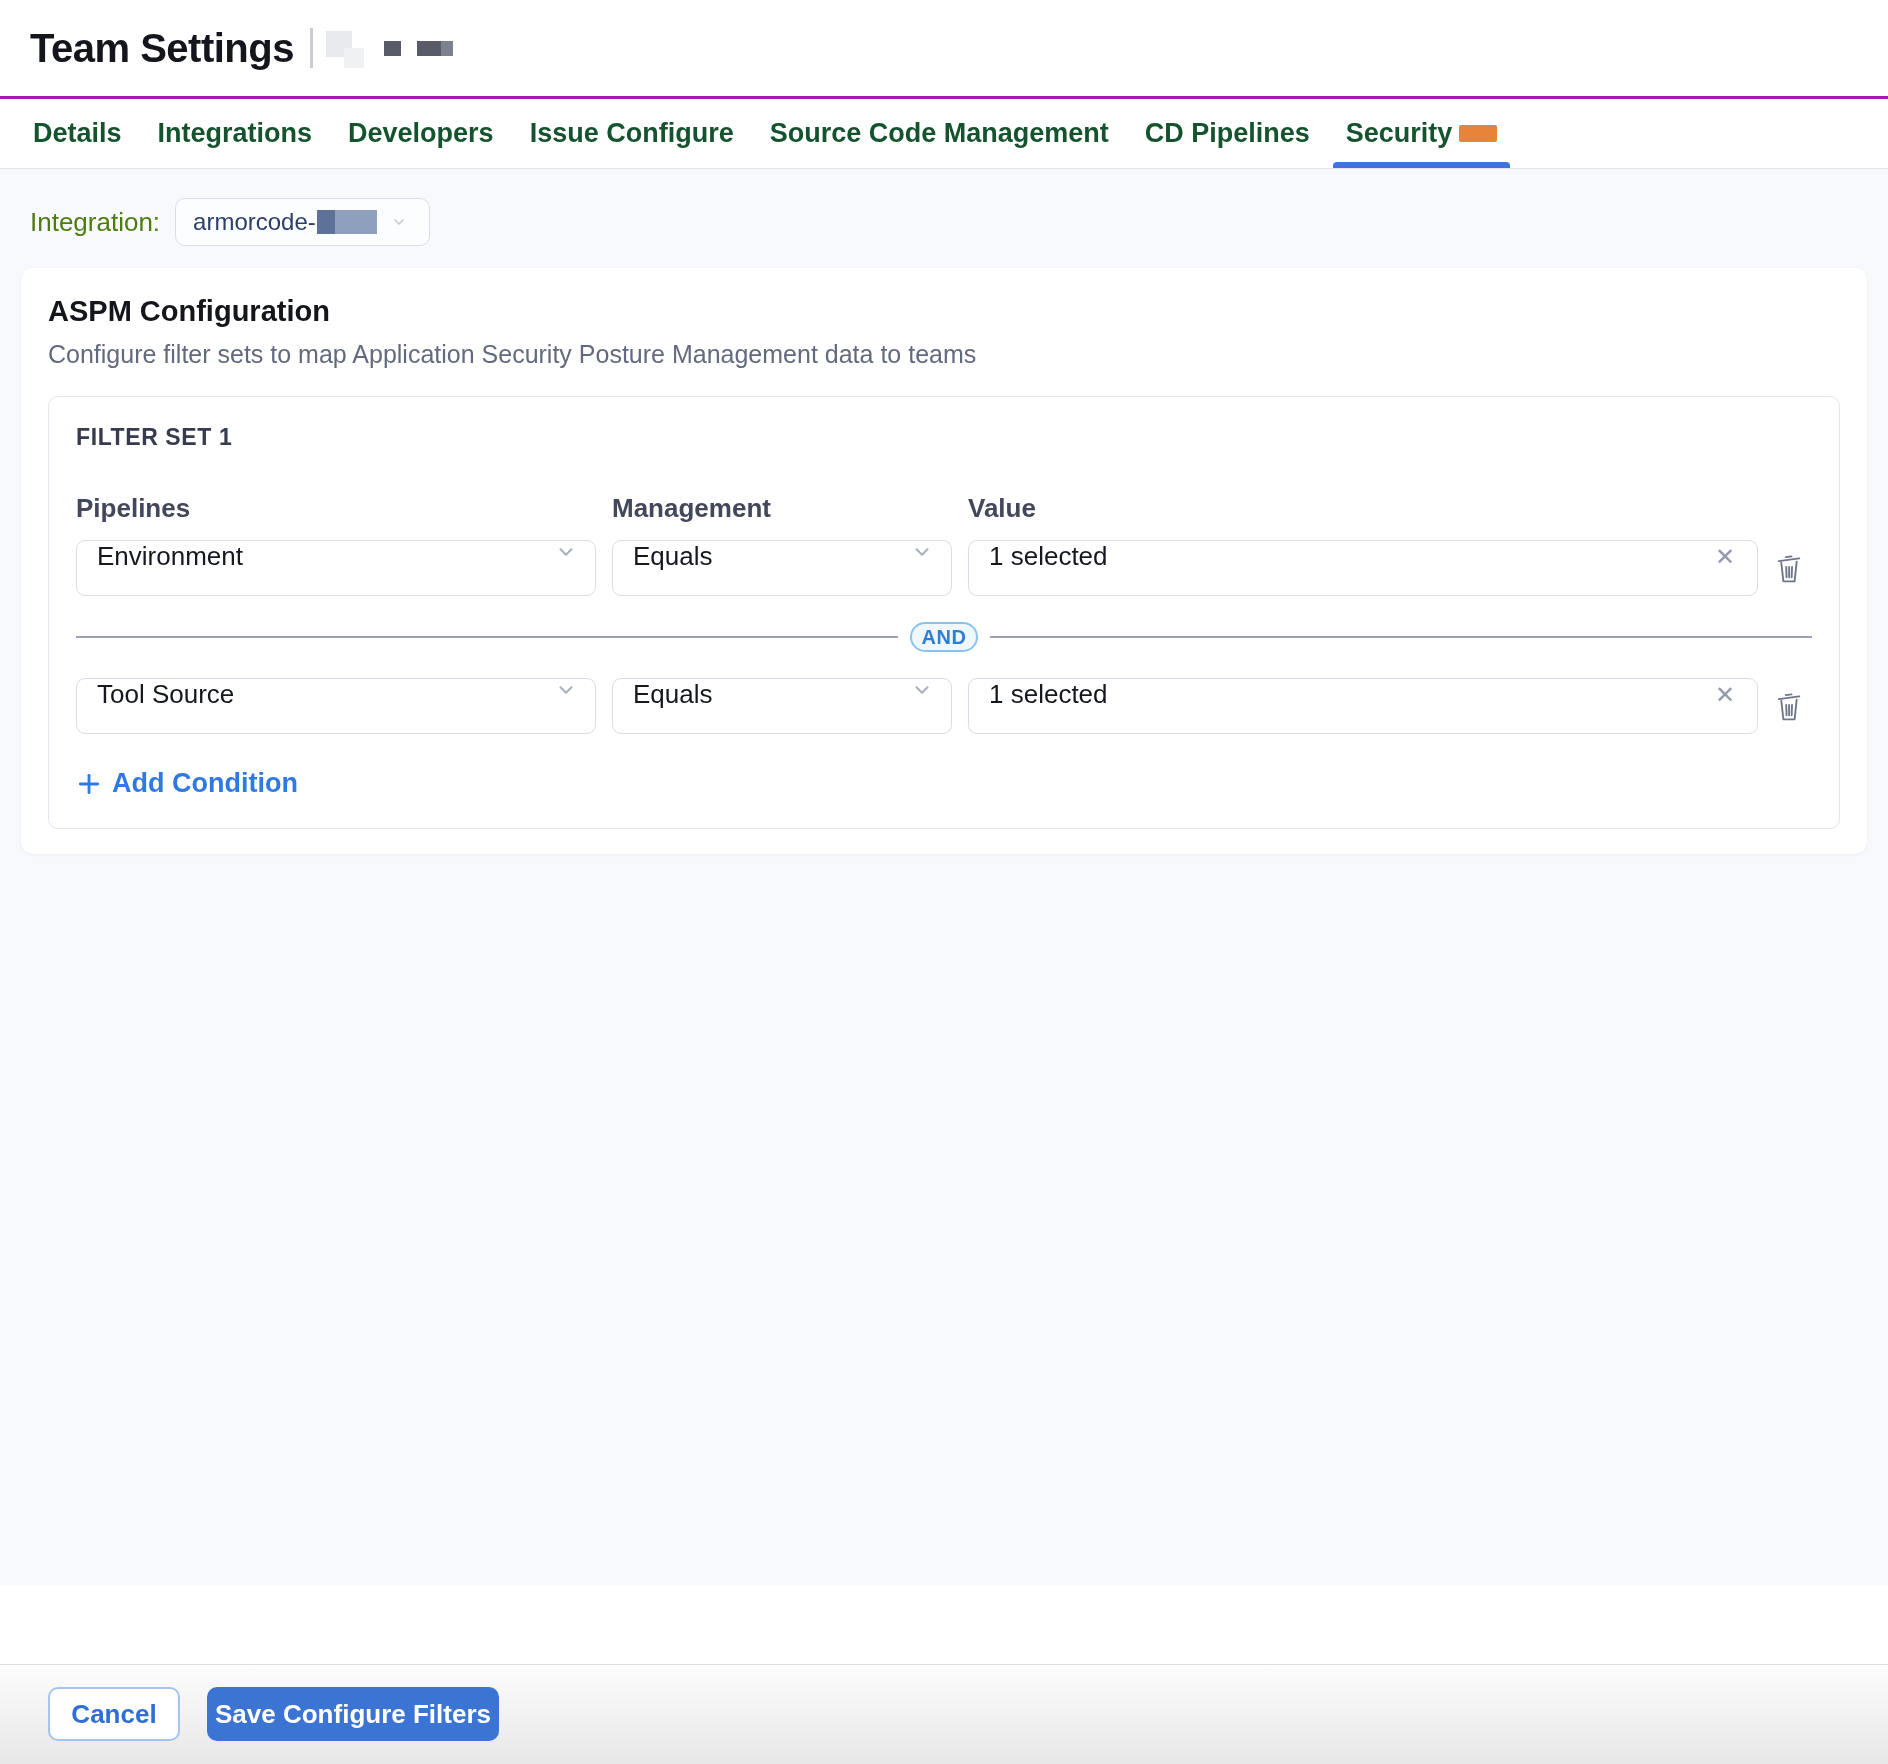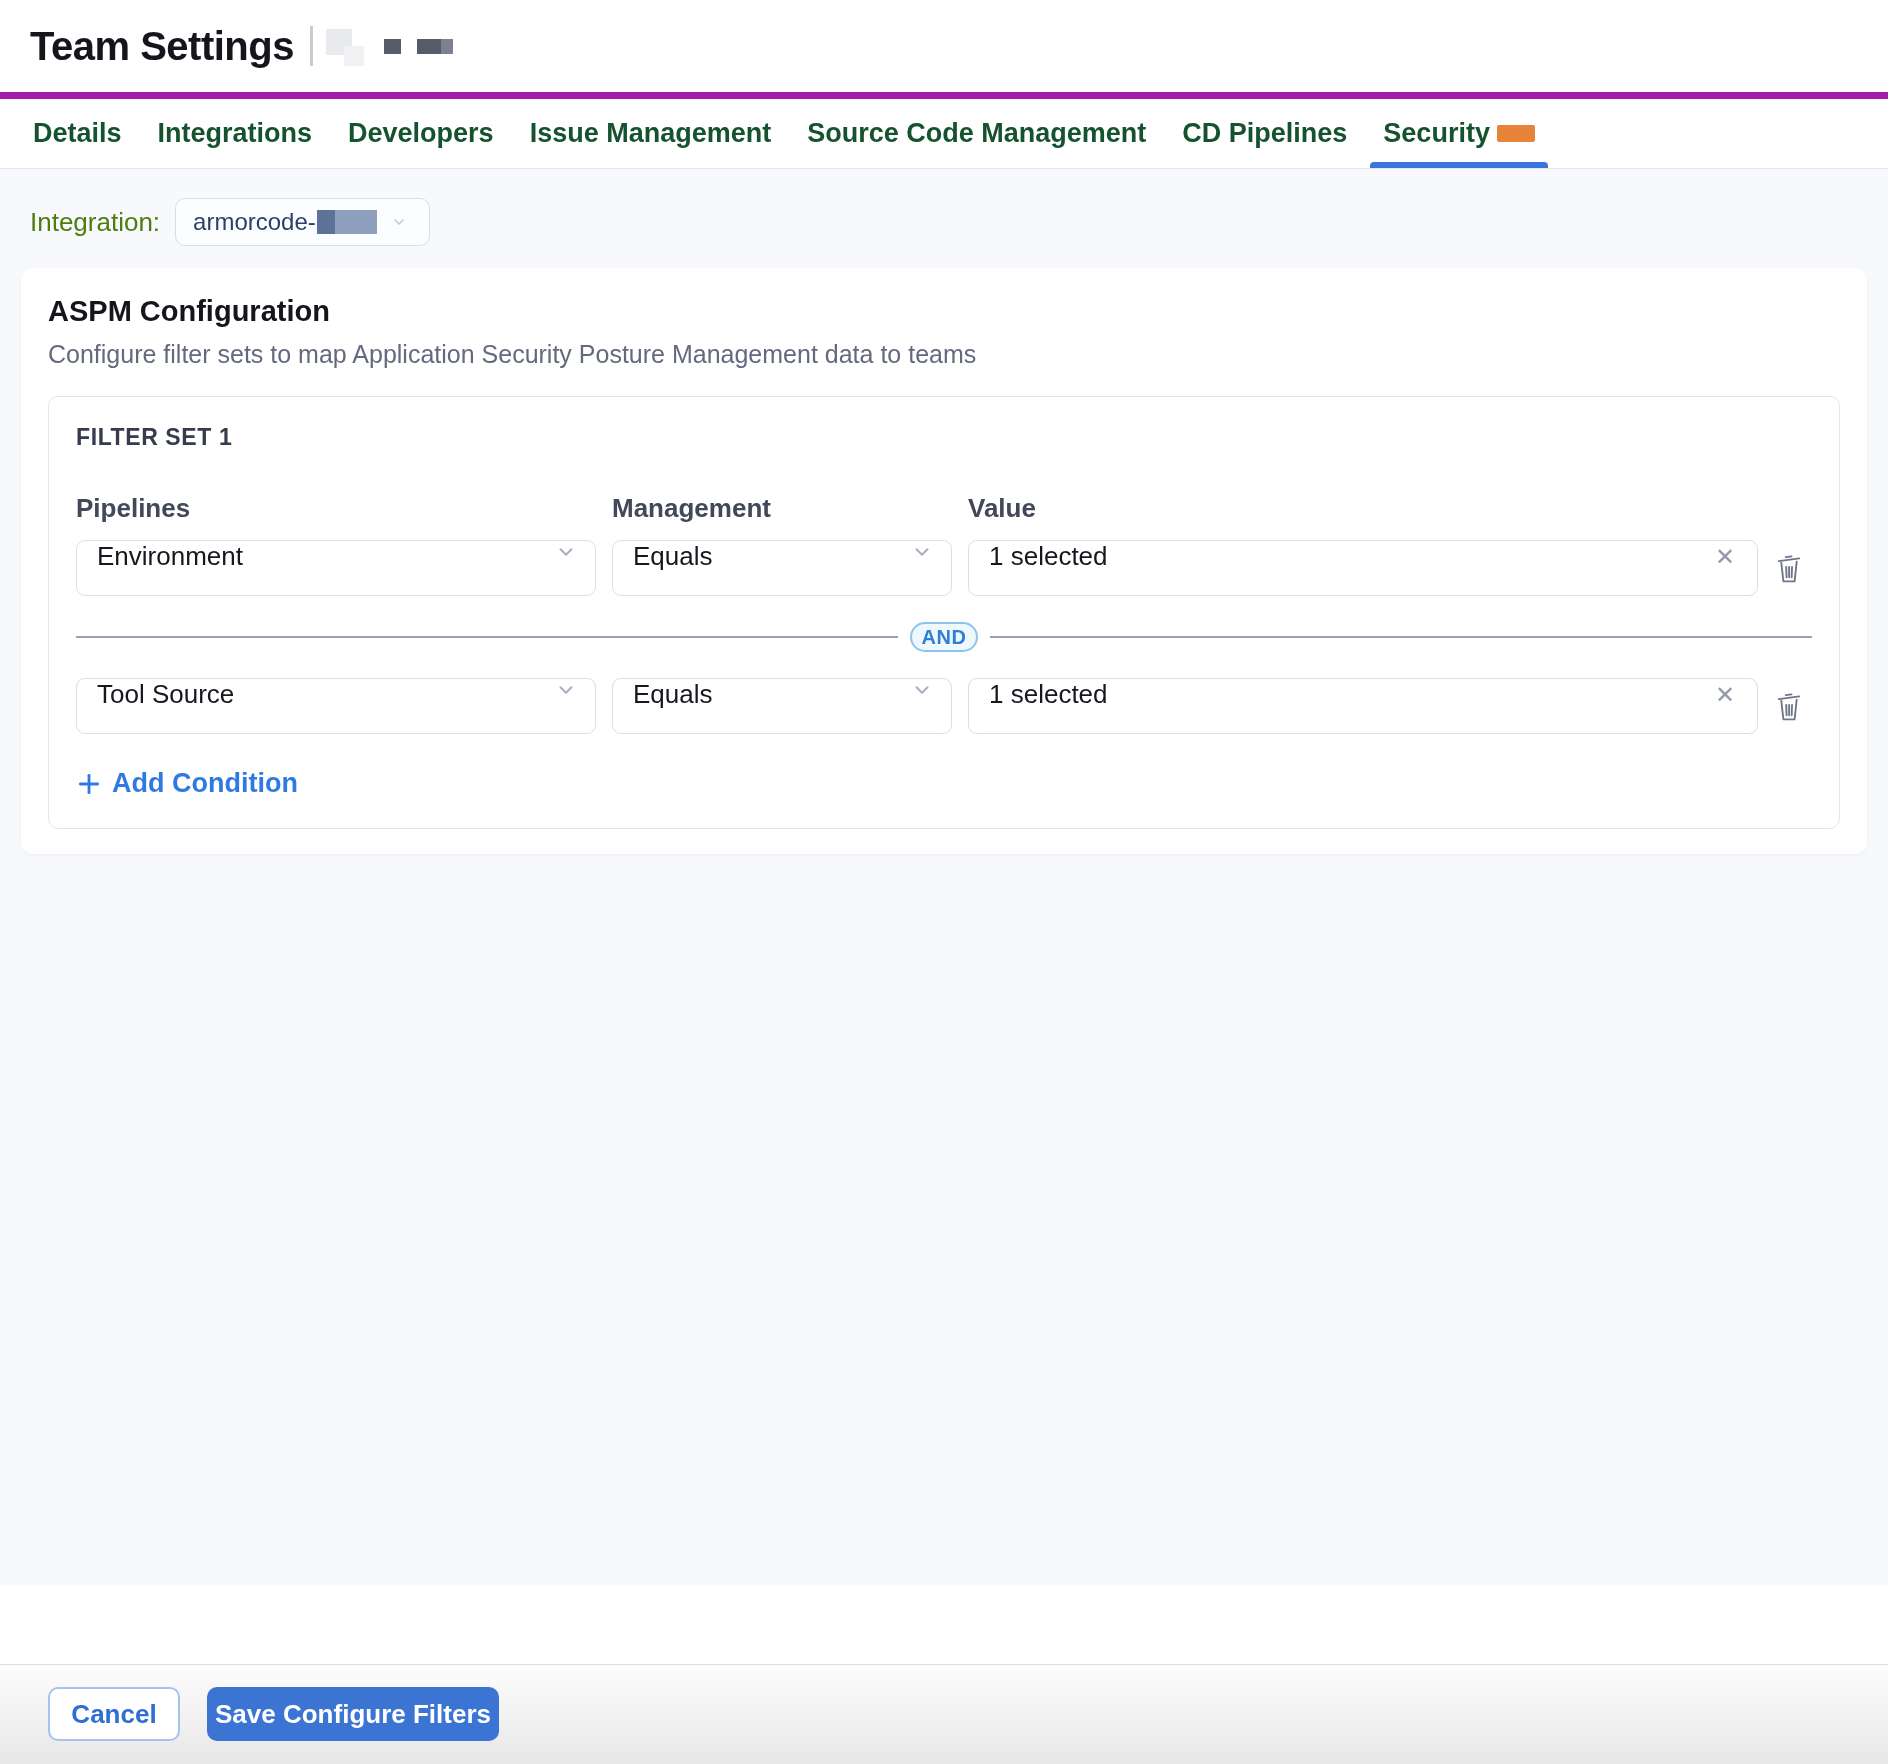--- a/index.html
+++ b/index.html
@@ -9,21 +9,21 @@
     font-family: "Liberation Sans", "DejaVu Sans", sans-serif;
     background: #f8f9fc;
     color: #15181f;
     overflow: hidden;
   }
 
   
   .titlebar {
     background: #fff;
     height: 99px;
-    border-bottom: 7px solid #a21caf;
+    border-bottom: 3px solid #a21caf;
     display: flex;
     align-items: center;
     padding-left: 30px;
   }
   .page-title { font-size: 40px; font-weight: 700; color: #14161c; letter-spacing: -0.5px; }
   .title-sep { width: 3px; height: 40px; background: #caccd4; margin: 0 13px 0 16px; }
   .redact { display: inline-block; }
   .r-light1 { width: 26px; height: 26px; background: #e9eaed; position: relative; top: -4px; }
   .r-light2 { width: 20px; height: 20px; background: #f0f1f3; position: relative; top: 10px; left: -8px; }
   .r-dark1 { width: 17px; height: 15px; background: #575c68; margin-left: 12px; }
@@ -228,21 +228,21 @@
   <div class="tab">
       <span>Details</span>
     </div>
   <div class="tab">
       <span>Integrations</span>
     </div>
   <div class="tab">
       <span>Developers</span>
     </div>
   <div class="tab">
-      <span>Issue Management</span>
+      <span>Issue Configure</span>
     </div>
   <div class="tab">
       <span>Source Code Management</span>
     </div>
   <div class="tab">
       <span>CD Pipelines</span>
     </div>
   <div class="tab active">
     <span>Security</span>
     <span class="tab-badge"></span>

